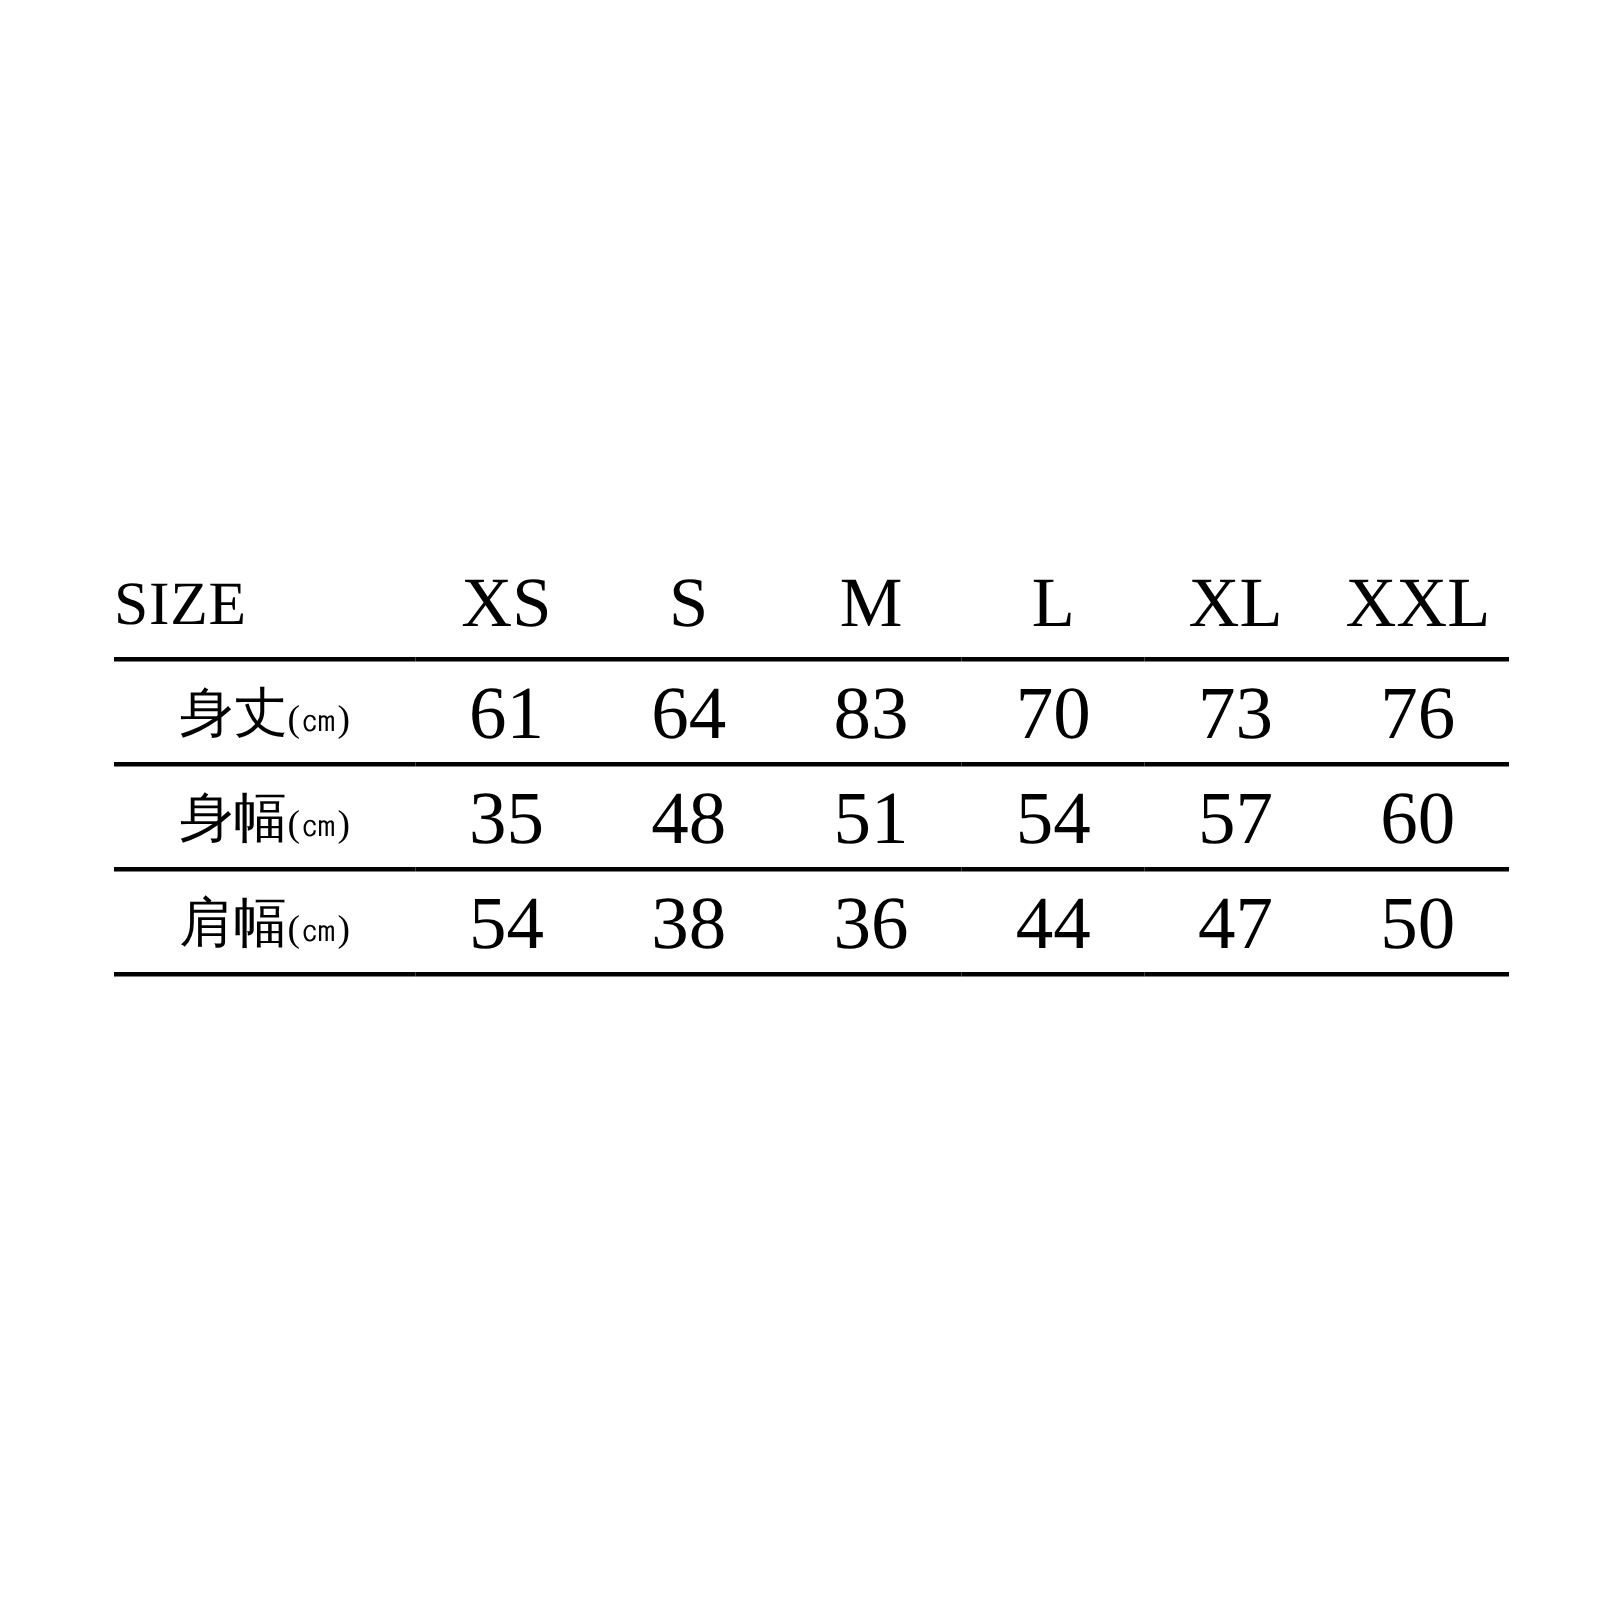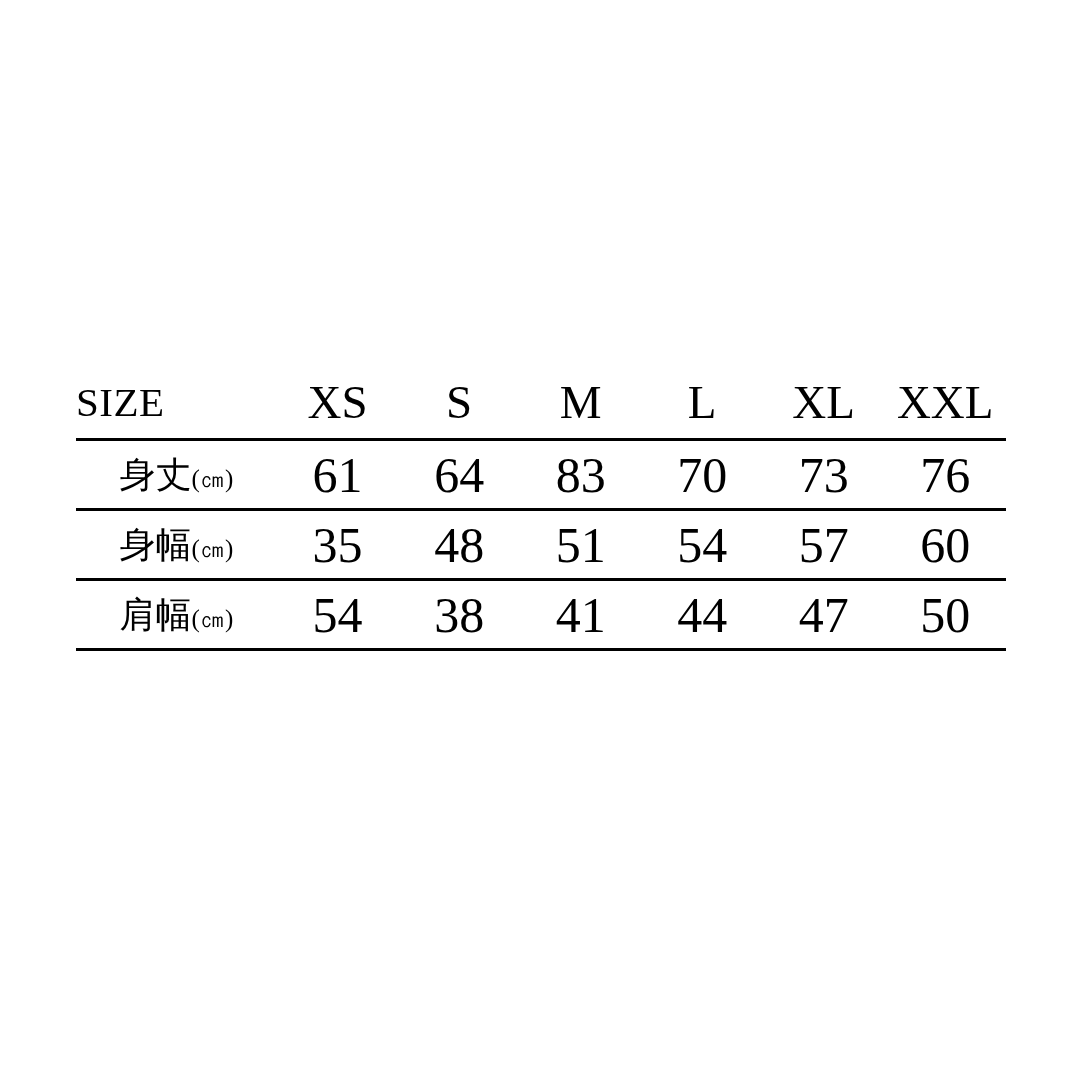--- a/index.html
+++ b/index.html
@@ -113,21 +113,21 @@
           <td>51</td>
           <td>54</td>
           <td>57</td>
           <td>60</td>
         </tr>
 
         <tr class="data-row">
           <td class="row-label-cell"><span>肩幅</span><span class="unit">(㎝)</span></td>
           <td>54</td>
           <td>38</td>
-          <td>41</td>
+          <td>36</td>
           <td>44</td>
           <td>47</td>
           <td>50</td>
         </tr>
 
       </tbody>
     </table>
   </div>
 </div>
 

